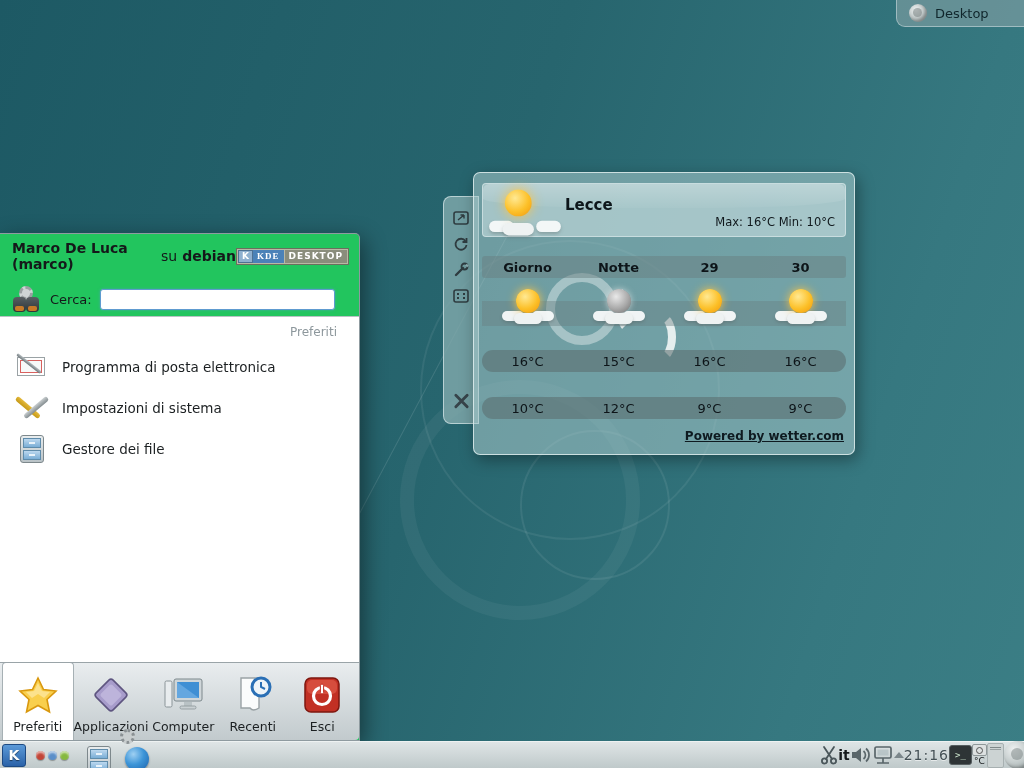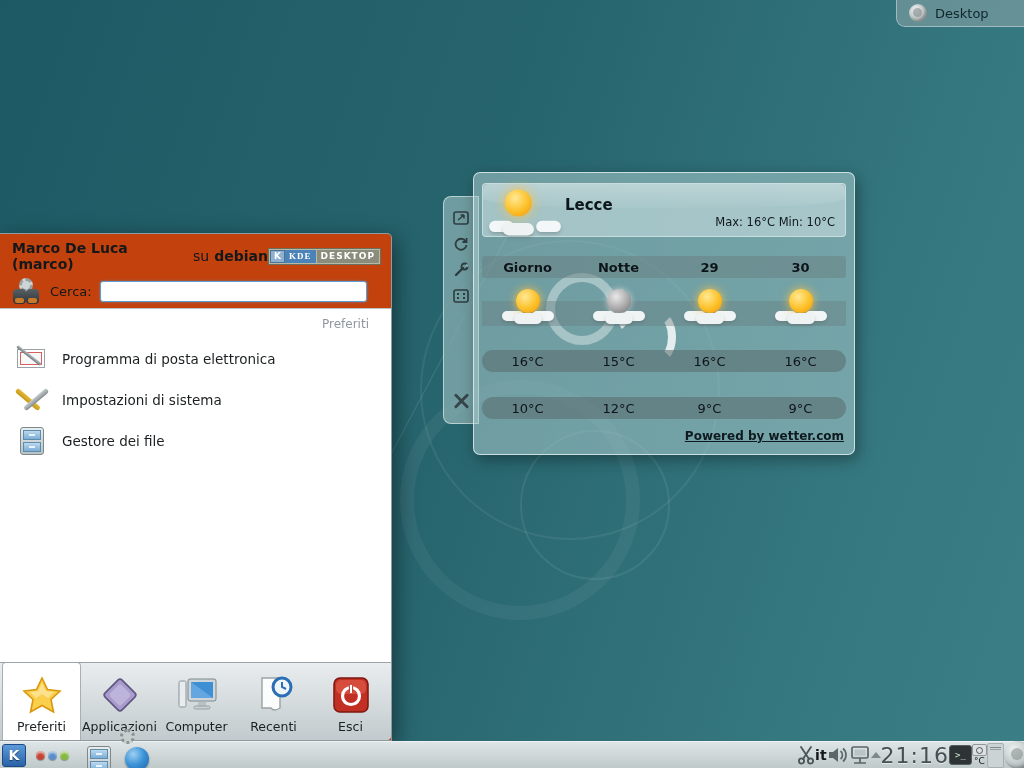--- a/index.html
+++ b/index.html
@@ -20,36 +20,36 @@
       background:rgba(140,165,170,.55); border:1px solid rgba(210,225,228,.55); border-top:none; border-right:none;
       border-radius:0 0 0 9px; display:flex; align-items:center; gap:8px; padding-left:12px;
       color:#10262c; font-size:13px; }
   .cashew { width:18px; height:18px; border-radius:50%;
       background:radial-gradient(circle at 38% 32%, #eef1f1 0%, #c3cbcb 45%, #939e9e 100%);
       box-shadow:inset -2px -2px 3px rgba(0,0,0,.25); position:relative; }
   .cashew::after { content:""; position:absolute; left:4px; top:4px; width:9px; height:9px;
       border-radius:50%; background:rgba(120,130,130,.55); }
 
   
-  .kickoff { position:absolute; left:0; top:233px; width:392px; height:508px;
-      background:#c2410c; border:1px solid #8f9ba0; border-left:none; border-radius:0 5px 0 0;
+  .kickoff { position:absolute; left:0; top:233px; width:360px; height:508px;
+      background:#22c55e; border:1px solid #8f9ba0; border-left:none; border-radius:0 5px 0 0;
       box-shadow:4px 6px 22px rgba(0,0,0,.45); display:flex; flex-direction:column; }
   .ko-header { padding:6px 10px 4px 12px; }
   .ko-title { font-size:14px; color:#15181a; display:flex; align-items:center; }
   .ko-title .b { font-weight:bold; }
   .ko-title .conn { font-weight:normal; margin:0 5px; }
   .ko-badge { margin-left:auto; display:flex; align-items:center; border:1px solid #6b6f5e;
       background:#b9b9a4; padding:1px; height:17px; }
   .ko-badge .kicon { width:15px; height:13px; background:#8fb0cf; color:#fff; font-size:9px; font-weight:bold;
       display:flex; align-items:center; justify-content:center; border:1px solid #4d7193; }
   .ko-badge .kde { background:#4b82b8; color:#fff; font-size:9px; font-weight:bold; letter-spacing:1px;
       padding:1px 4px; height:13px; line-height:11px;font-family:Liberation Serif, serif; }
   .ko-badge .dsk { background:#8a8d7c; color:#fff; font-size:9px; font-weight:bold; letter-spacing:1px;
       padding:1px 4px; height:13px; line-height:11px; margin-left:1px; }
-  .ko-search { display:flex; align-items:center; margin-top:6px; gap:8px; }
+  .ko-search { display:flex; align-items:center; margin-top:14px; gap:8px; }
   .ko-search label { font-size:13px; color:#15181a; }
   .ko-search input { flex:1; height:21px; border:1px solid #5e9bd0; border-radius:3px;
       background:#fff; outline:none; padding:0 6px; font-size:13px; margin-right:14px;
       box-shadow:0 0 3px rgba(94,155,208,.6); }
   .binocs { width:30px; height:26px; position:relative; flex:0 0 30px; }
   .binocs .lens { position:absolute; bottom:0; width:13px; height:15px; border-radius:4px;
       background:linear-gradient(#585f63,#2e3437); }
   .binocs .lens.l{left:1px;} .binocs .lens.r{right:3px;}
   .binocs .lens::after { content:""; position:absolute; bottom:1px; left:2px; right:2px; height:5px;
       border-radius:2px; background:#c87a28; }
@@ -105,21 +105,21 @@
       text-shadow:0 1px 1px rgba(0,0,0,.5); }
   .pager-dots { display:flex; gap:3px; margin-left:10px; }
   .pdot { width:9px; height:9px; border-radius:50%; box-shadow:inset 0 2px 2px rgba(255,255,255,.6), 0 1px 1px rgba(0,0,0,.3); }
   .pdot.red{background:#c24537;} .pdot.blue{background:#5b8fc9;} .pdot.green{background:#86b93f;}
   .task-ic { width:23px; height:23px; position:relative; margin-left:14px; }
   .task-ic .fav-ic { transform:scale(.7); transform-origin:top left; }
   .tray { margin-left:auto; display:flex; align-items:center; padding-right:4px; color:#3c474b; }
   .kbd-layout { font-size:14px; font-weight:bold; color:#14181a; }
   .tray-arrow { width:0; height:0; border-left:5px solid transparent; border-right:5px solid transparent;
       border-bottom:6px solid #7c878b; }
-  .clock { font-size:22px; color:#434f54; letter-spacing:1px; text-shadow:0 1px 0 rgba(255,255,255,.55);text-align:center; }
+  .clock { font-size:14px; color:#434f54; letter-spacing:1px; text-shadow:0 1px 0 rgba(255,255,255,.55);text-align:center; }
   .term-ic { width:23px; height:20px; background:#2e3436; border:1px solid #565e60; border-radius:3px;
       color:#cfe8cf; font-family:"DejaVu Sans Mono",monospace; font-size:9px; line-height:18px; text-align:center; }
   .wtray { display:flex; flex-direction:column; align-items:center; line-height:1; }
   .wtray .wbox { width:15px; height:12px; background:#dde1e1; border:1px solid #8f9899; border-radius:2px;
       display:flex; align-items:center; justify-content:center; }
   .wtray .wbox i { width:7px; height:7px; border-radius:50%; border:1px solid #555; display:block; }
   .wtray .wc { font-size:9px; color:#14181a; margin-top:1px; }
   .slim-widget { width:17px; height:25px; background:#ccd3d3; border:1px solid #a7b0b1; border-radius:2px;
       position:relative; }
   .slim-widget::before { content:""; position:absolute; top:3px; left:2px; right:2px; height:1px;

